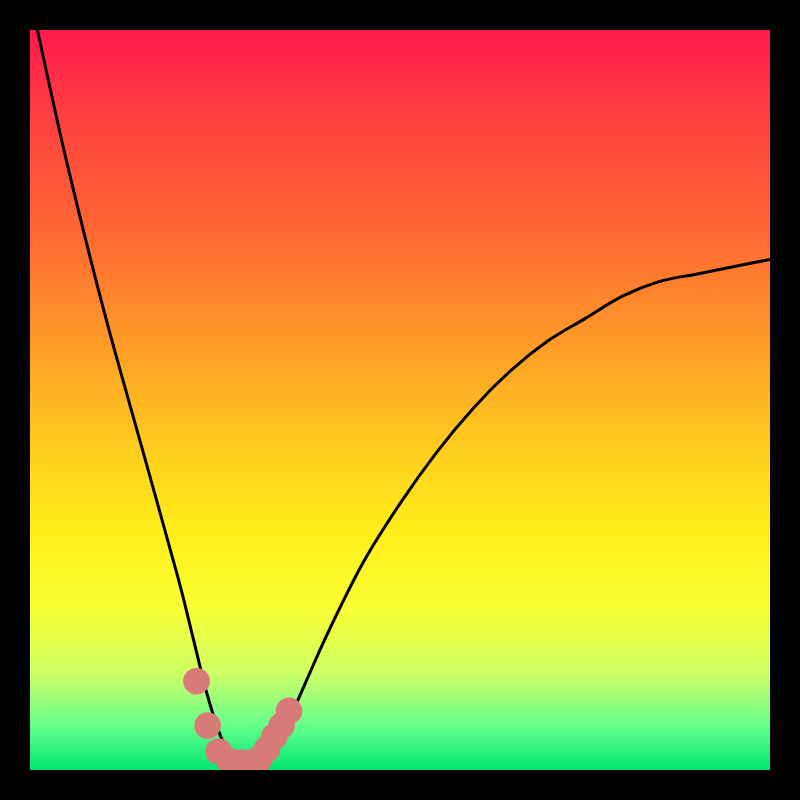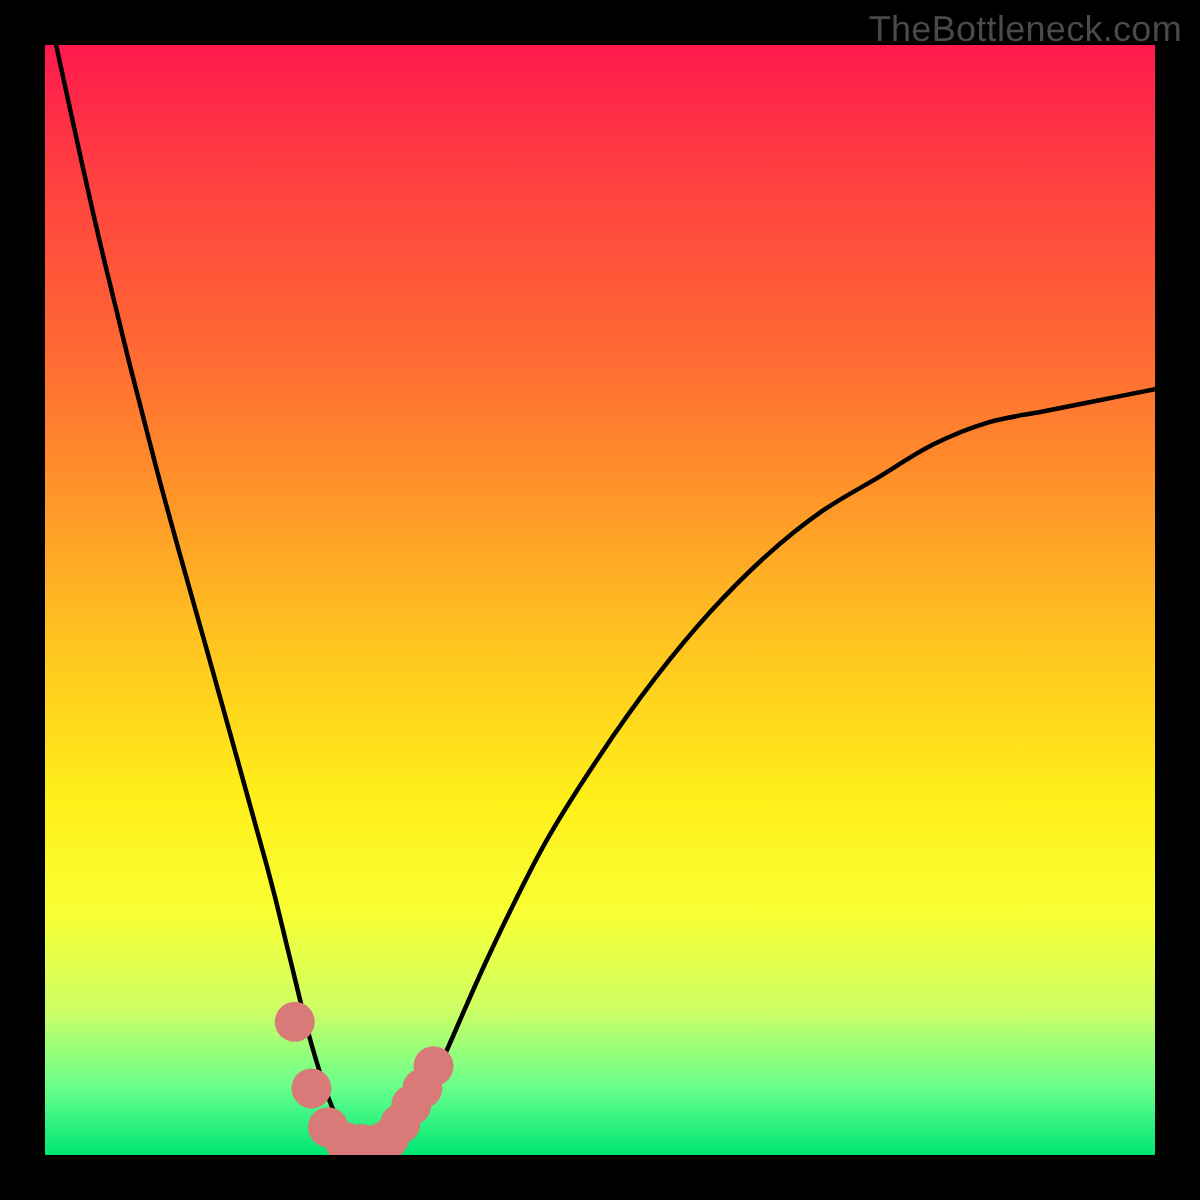--- a/index.html
+++ b/index.html
@@ -53,21 +53,20 @@
     top: 0;
     width: 740px;
     height: 740px;
     pointer-events: none;
   }
 </style>
 </head>
 <body>
 
 <div class="frame">
-  <div class="watermark">TheBottleneck.com</div>
   <div class="plot-area">
     <svg class="curve" viewBox="0 0 740 740" preserveAspectRatio="none">
       <path id="curve-path" fill="none" stroke="#000000" stroke-width="3" stroke-linecap="round" stroke-linejoin="round" d="M 7.4 0 C 12.333333333333334 22.200000000000006 25.9 86.33333333333337 37 133.20000000000005 C 48.1 180.06666666666672 61.666666666666664 234.33333333333334 74 281.2 C 86.33333333333333 328.06666666666666 98.66666666666667 370 111 414.4 C 123.33333333333333 458.79999999999995 139.36666666666667 515.5333333333333 148 547.6 C 156.63333333333333 579.6666666666667 157.86666666666667 587.0666666666666 162.8 606.8 C 167.73333333333335 626.5333333333333 172.66666666666666 648.7333333333333 177.6 666 C 182.53333333333333 683.2666666666667 187.46666666666667 699.3 192.4 710.4 C 197.33333333333334 721.5 202.26666666666668 728.9 207.20000000000002 732.6 C 212.13333333333335 736.3000000000001 217.06666666666666 733.8333333333334 222 732.6 C 226.93333333333334 731.3666666666667 231.86666666666667 730.1333333333334 236.8 725.2 C 241.73333333333335 720.2666666666667 246.66666666666669 711.6333333333333 251.60000000000002 703 C 256.53333333333336 694.3666666666667 259 689.4333333333333 266.4 673.4 C 273.79999999999995 657.3666666666667 284.9 630.2333333333333 296 606.8 C 307.1 583.3666666666666 320.6666666666667 555 333 532.8 C 345.3333333333333 510.59999999999997 357.66666666666663 492.1 370 473.6 C 382.33333333333337 455.1 394.66666666666674 437.83333333333337 407.00000000000006 421.8 C 419.33333333333337 405.76666666666665 431.6666666666667 390.9666666666667 444 377.40000000000003 C 456.3333333333333 363.83333333333337 468.6666666666667 351.5 481 340.4 C 493.3333333333333 329.29999999999995 505.6666666666667 319.43333333333334 518 310.8 C 530.3333333333334 302.1666666666667 542.6666666666666 296 555 288.6 C 567.3333333333334 281.20000000000005 579.6666666666666 272.56666666666666 592 266.4 C 604.3333333333334 260.2333333333333 616.6666666666666 255.29999999999995 629 251.59999999999997 C 641.3333333333334 247.89999999999998 653.6666666666666 246.66666666666666 666 244.2 C 678.3333333333334 241.73333333333332 690.6666666666666 239.26666666666662 703 236.79999999999995 C 715.3333333333334 234.3333333333333 733.8333333333334 230.63333333333335 740 229.40000000000003"></path>
       <g id="markers-group">
           <circle cx="166.5" cy="651.2" r="13.320000000000002" fill="#d87a78"></circle>
           <circle cx="177.6" cy="695.6" r="13.320000000000002" fill="#d87a78"></circle>
           <circle cx="188.70000000000002" cy="721.5" r="13.320000000000002" fill="#d87a78"></circle>
           <circle cx="199.8" cy="731.12" r="13.320000000000002" fill="#d87a78"></circle>
           <circle cx="210.89999999999998" cy="732.6" r="13.320000000000002" fill="#d87a78"></circle>
           <circle cx="222" cy="732.6" r="13.320000000000002" fill="#d87a78"></circle>

